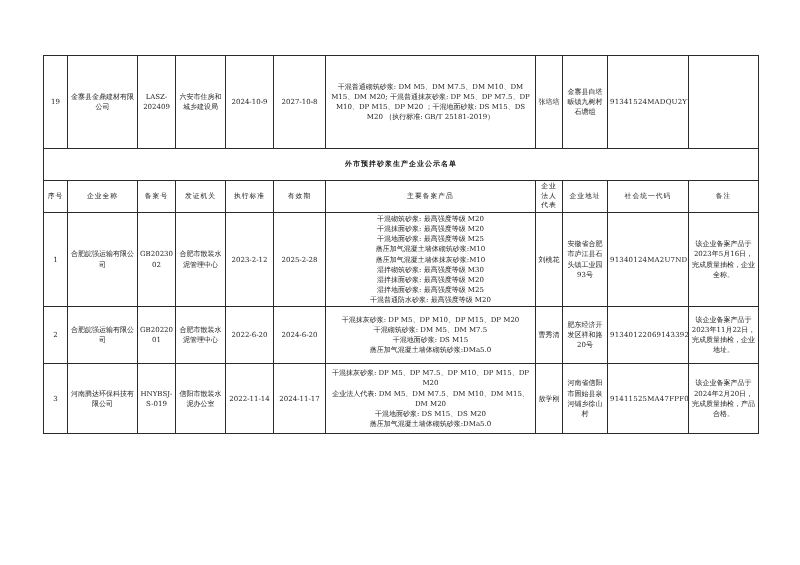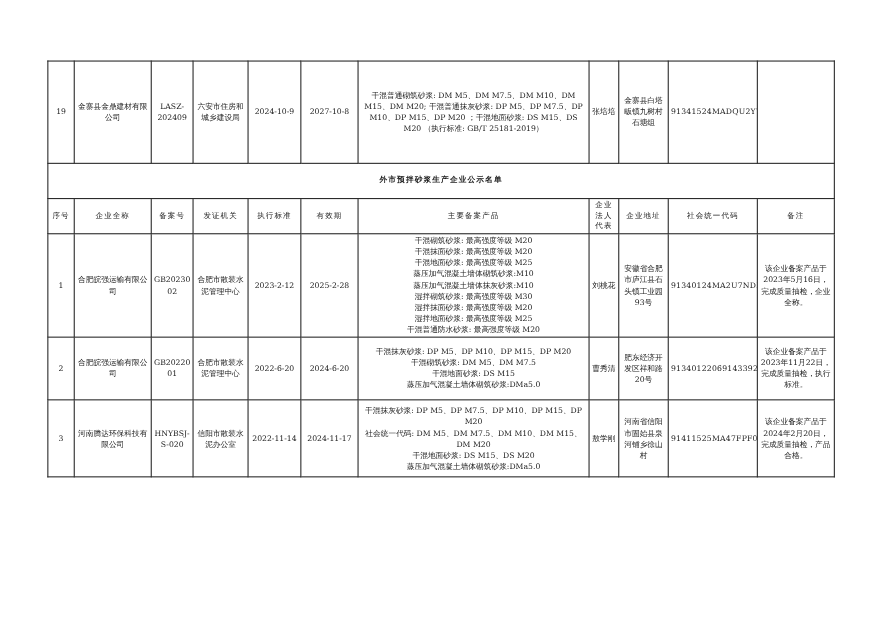--- a/index.html
+++ b/index.html
@@ -133,32 +133,32 @@
       <td class="c-name">合肥市散装水泥管理中心</td>
       <td class="c-date">2022-6-20</td>
       <td class="c-date">2024-6-20</td>
       <td class="c-products">干混抹灰砂浆: DP M5、DP M10、DP M15、DP M20
 干混砌筑砂浆: DM M5、DM M7.5
 干混地面砂浆: DS M15
 蒸压加气混凝土墙体砌筑砂浆:DMa5.0</td>
       <td class="c-name">曹秀清</td>
       <td class="c-addr">肥东经济开发区祥和路20号</td>
       <td class="c-code">913401220691433925</td>
-      <td class="c-remark">该企业备案产品于2023年11月22日，完成质量抽检，执行标准。</td>
+      <td class="c-remark">该企业备案产品于2023年11月22日，完成质量抽检，企业地址。</td>
     </tr>
 
     <tr style="height:70px">
       <td class="c-seq">3</td>
       <td class="c-name">河南腾达环保科技有限公司</td>
-      <td class="c-record">HNYBSJ-S-020</td>
+      <td class="c-record">HNYBSJ-S-019</td>
       <td class="c-name">信阳市散装水泥办公室</td>
       <td class="c-date">2022-11-14</td>
       <td class="c-date">2024-11-17</td>
       <td class="c-products">干混抹灰砂浆: DP M5、DP M7.5、DP M10、DP M15、DP M20
-社会统一代码: DM M5、DM M7.5、DM M10、DM M15、DM M20
+企业法人代表: DM M5、DM M7.5、DM M10、DM M15、DM M20
 干混地面砂浆: DS M15、DS M20
 蒸压加气混凝土墙体砌筑砂浆:DMa5.0</td>
       <td class="c-name">敖学刚</td>
       <td class="c-addr">河南省信阳市固始县泉河铺乡徐山村</td>
       <td class="c-code">91411525MA47FPF060</td>
       <td class="c-remark">该企业备案产品于2024年2月20日，完成质量抽检，产品合格。</td>
     </tr>
   </tbody>
     </table>
 </div>

